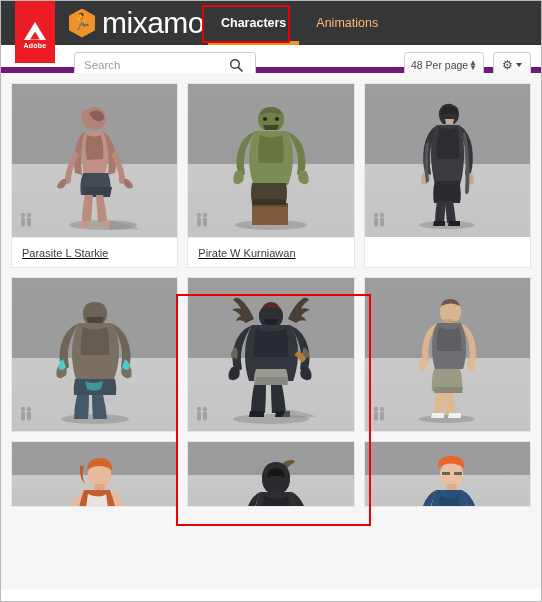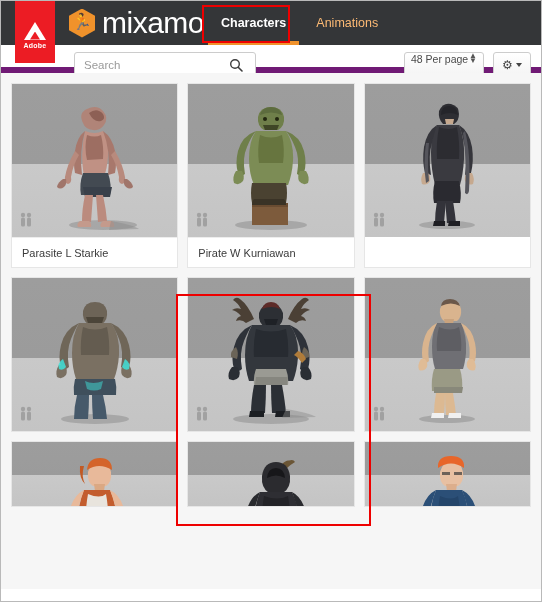--- a/index.html
+++ b/index.html
@@ -165,21 +165,21 @@
   .search-icon svg { display: block; }
 
   .perpage {
     position: absolute;
     right: 57px; top: 7px;
     width: 80px; height: 26px;
     border: 1px solid #cdcdcd;
     border-radius: 3px;
     background: linear-gradient(#ffffff,#f3f3f3);
     display: flex;
-    align-items: flex-start;
+    align-items: center;
     padding: 0 6px;
     font-size: 10.5px;
     color: #4a4a4a;
     cursor: pointer;
   }
   .perpage-label { flex: 1; white-space: nowrap; }
   .stepper {
     display: flex; flex-direction: column;
     line-height: 5px;
     font-size: 8px;
@@ -212,21 +212,21 @@
     height: 516px;
     background: #f6f6f6;
     overflow: hidden;
     padding: 0 10px;
   }
   .row {
     display: flex;
     gap: 9px;
     margin-bottom: 9px;
   }
-  .row:first-child { padding-top: 10px; }
+  .row:first-child { padding-top: 10px; text-decoration: underline; }
   .card {
     width: 168px;
     background: #ffffff;
     border: 1px solid #e6e6e6;
     cursor: pointer;
     position: relative;
   }
   .thumb {
     position: relative;
     height: 153px;

